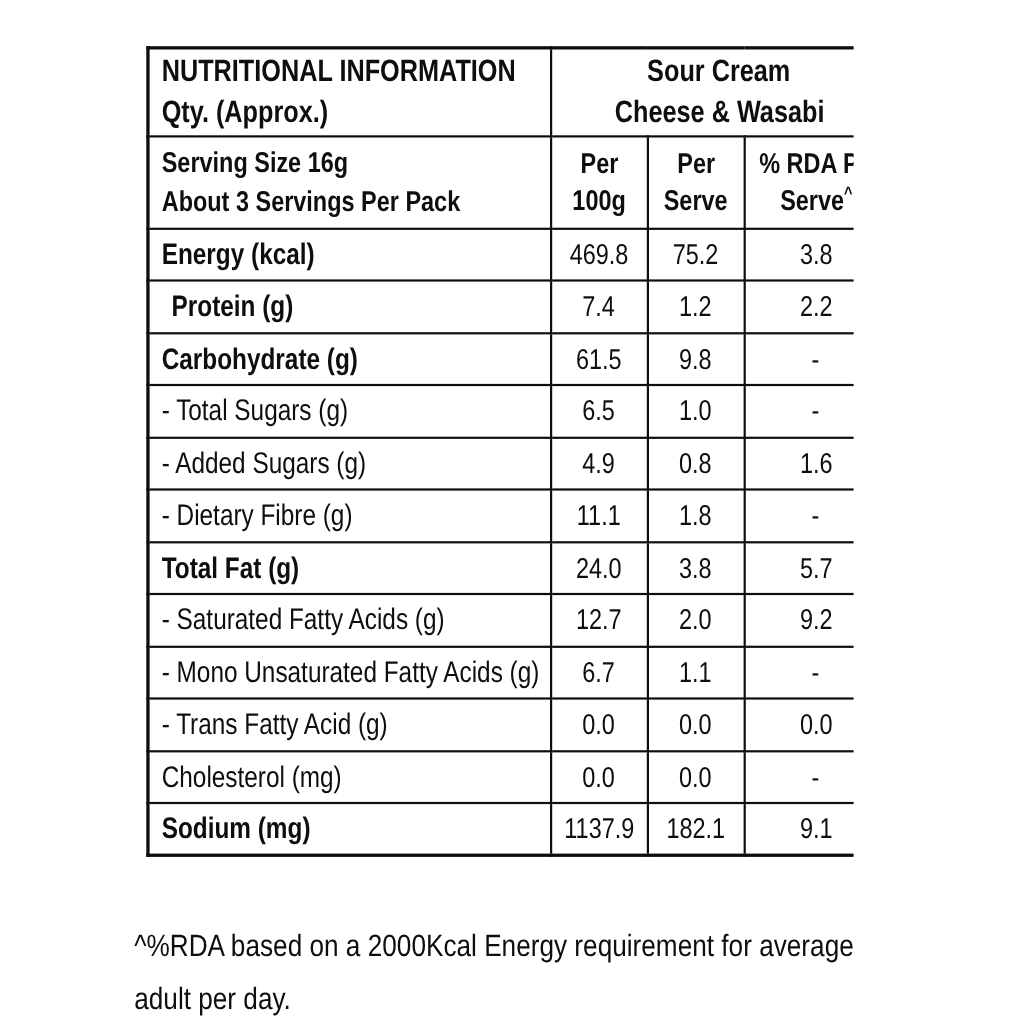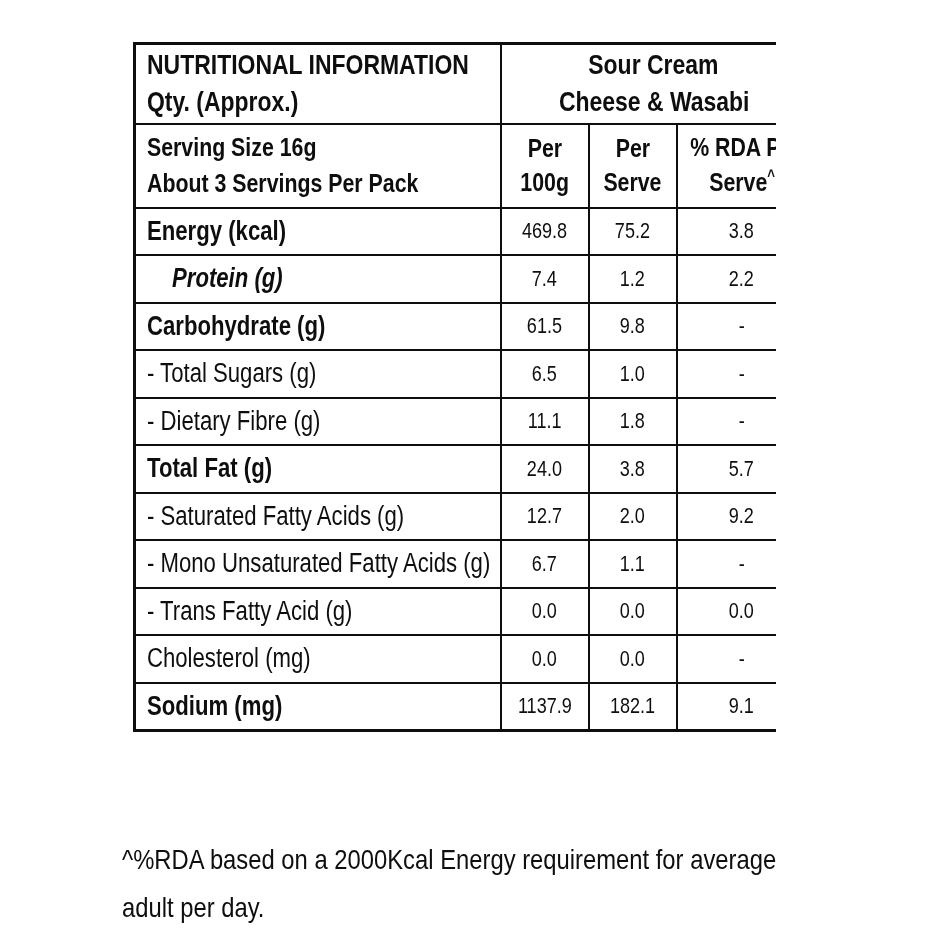--- a/index.html
+++ b/index.html
@@ -37,22 +37,22 @@
   .cond {
     display:inline-block;
     transform:scaleX(0.82);
     transform-origin:0 50%;
     white-space:nowrap;
   }
   .cond.c { transform-origin:50% 50%; }
 
   td.label { text-align:left; padding-left:11px; font-size:27px; }
   td.label.b { font-weight:bold; }
-  td.label.ind { padding-left:36px;font-style:italic; }
-  td.val { text-align:center; font-size:22px; }
+  td.label.ind { padding-left:20px; }
+  td.val { text-align:center; font-size:26px; }
 
   .title-cell { text-align:left; padding-left:11px; font-weight:bold; font-size:28px; line-height:1.32; }
   .product-cell { text-align:center; font-weight:bold; font-size:28px; line-height:1.32;margin-left:17px; }
   .serving-cell { text-align:left; padding-left:11px; font-weight:bold; font-size:26px; line-height:1.35;margin-left:48px; }
   .colhead { text-align:center; font-weight:bold; font-size:26px; line-height:1.3; }
   .colhead sup { font-size:0.62em; vertical-align:super; font-weight:bold; }
   .line { display:block; }
   .product-cell .cond, .colhead .cond { transform-origin:50% 50%; }
 
   .footnote {
@@ -127,20 +127,26 @@
           <td class="val"><span class="cond c">9.8</span></td>
           <td class="val"><span class="cond c">-</span></td>
         </tr>
         <tr class="drow">
           <td class="label"><span class="cond">- Total Sugars (g)</span></td>
           <td class="val"><span class="cond c">6.5</span></td>
           <td class="val"><span class="cond c">1.0</span></td>
           <td class="val"><span class="cond c">-</span></td>
         </tr>
         <tr class="drow">
+          <td class="label"><span class="cond">- Added Sugars (g)</span></td>
+          <td class="val"><span class="cond c">4.9</span></td>
+          <td class="val"><span class="cond c">0.8</span></td>
+          <td class="val"><span class="cond c">1.6</span></td>
+        </tr>
+        <tr class="drow">
           <td class="label"><span class="cond">- Dietary Fibre (g)</span></td>
           <td class="val"><span class="cond c">11.1</span></td>
           <td class="val"><span class="cond c">1.8</span></td>
           <td class="val"><span class="cond c">-</span></td>
         </tr>
         <tr class="drow">
           <td class="label b"><span class="cond">Total Fat (g)</span></td>
           <td class="val"><span class="cond c">24.0</span></td>
           <td class="val"><span class="cond c">3.8</span></td>
           <td class="val"><span class="cond c">5.7</span></td>

